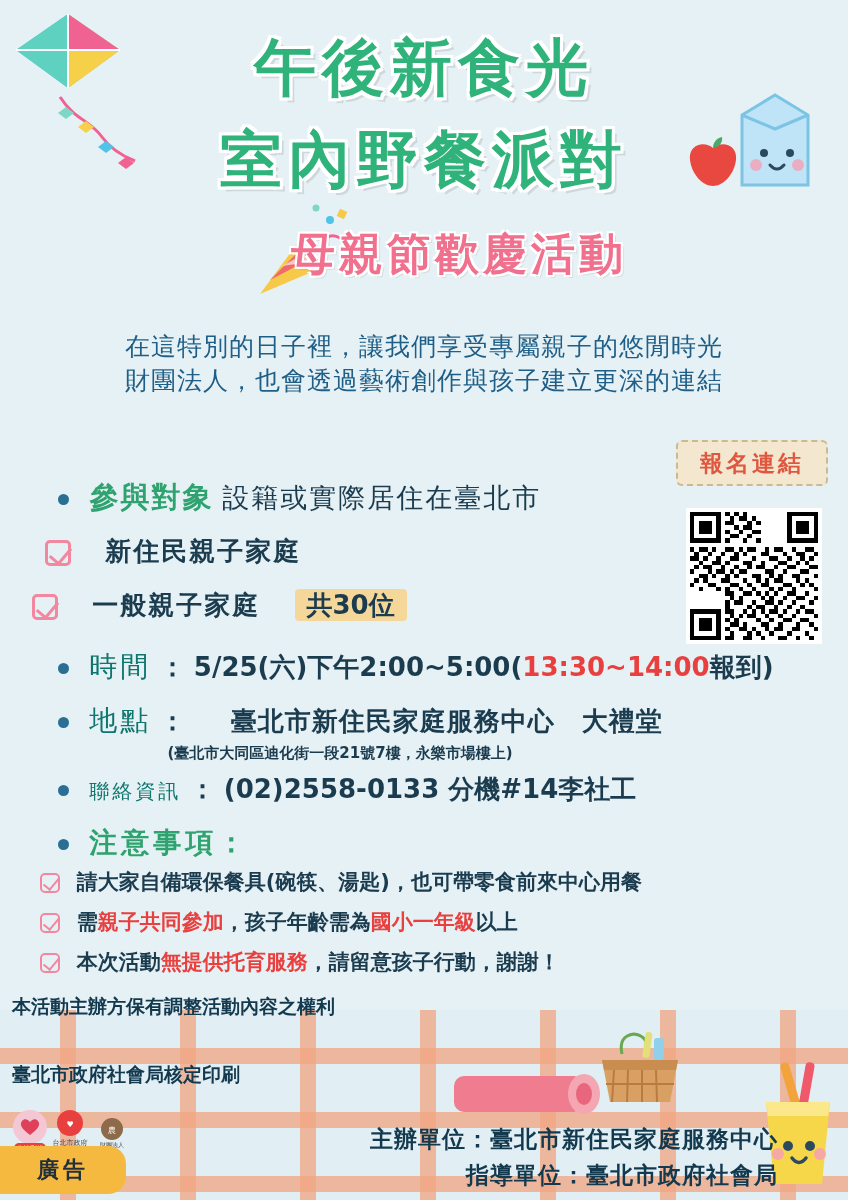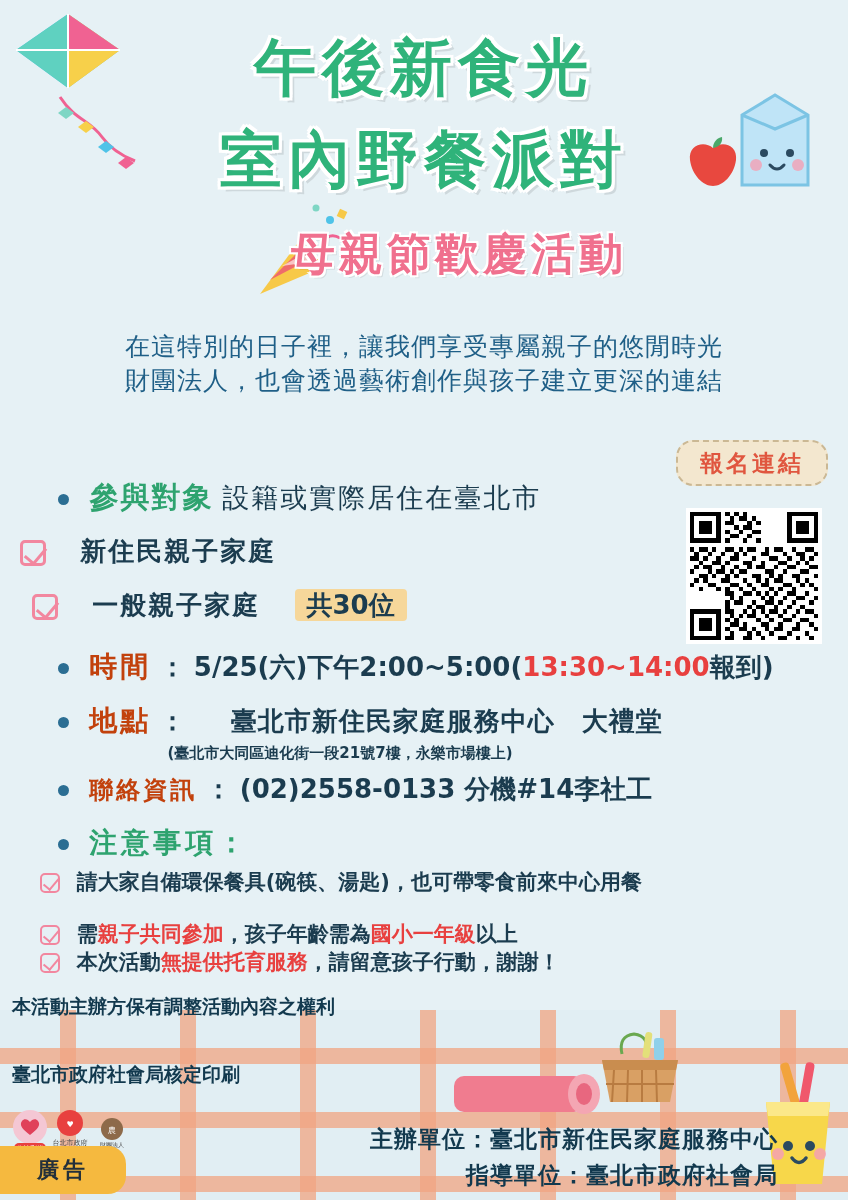--- a/index.html
+++ b/index.html
@@ -58,32 +58,32 @@
     position:absolute;left:0;width:848px;top:330px;text-align:center;
     color:#1f5f87;font-size:25px;line-height:34px;letter-spacing:1px;
     font-family:"DejaVu Sans","Liberation Sans",sans-serif;
   }
   .intro .ln{display:block;}
   .heart{color:#e8403f;font-size:26px;}
 
   
   .reg-btn{
     position:absolute;right:20px;top:440px;width:148px;height:42px;
-    background:#f3e7cf;border:2px dashed #cbb894;border-radius:17px;
+    background:#f3e7cf;border:2px dashed #cbb894;border-radius:6px;
     display:flex;align-items:center;justify-content:center;
     color:#e0563f;font-weight:bold;font-size:23px;letter-spacing:3px;
     font-family:"DejaVu Sans","Liberation Sans",sans-serif;
   }
   .qr{position:absolute;right:26px;top:508px;width:136px;height:136px;background:#fff;padding:4px;box-sizing:border-box;}
   .qr svg{display:block;}
 
   
   .line{position:absolute;font-family:"DejaVu Sans","Liberation Sans",sans-serif;}
   .dot{display:inline-block;width:11px;height:11px;border-radius:50%;background:#2b6e93;margin-right:12px;vertical-align:middle;}
-  .lbl-blue{color:#c2410c;font-weight:bold;}
+  .lbl-blue{color:#0f766e;font-weight:normal;}
   .lbl-green{color:#2ea36f;font-weight:bold;}
   .txt-dark{color:#1b3c4f;}
   .txt-red{color:#e8403f;}
 
   .chk{
     display:inline-block;width:26px;height:26px;border:3px solid #f2879f;border-radius:5px;
     position:relative;vertical-align:middle;margin-right:14px;box-sizing:border-box;
   }
   .chk::after{
     content:"";position:absolute;left:6px;top:0px;width:10px;height:18px;
@@ -389,21 +389,21 @@
       </g>
     </svg>
   </div>
 
   <div class="line" style="left:58px;top:478px;font-size:27px;">
     <span class="dot"></span>
     <span class="lbl-green" style="font-size:29px;letter-spacing:2px;">參與對象</span>
     <span class="txt-dark" style="font-size:27px;letter-spacing:2px;">設籍或實際居住在臺北市</span>
   </div>
 
-  <div class="line" style="left:20px;top:534px;font-size:26px;">
+  <div class="line" style="left:45px;top:534px;font-size:26px;">
     <span class="chk"></span>
     <span class="txt-dark" style="font-weight:bold;letter-spacing:2px;margin-left:12px;">新住民親子家庭</span>
   </div>
 
   <div class="line" style="left:32px;top:588px;font-size:26px;">
     <span class="chk"></span>
     <span class="txt-dark" style="font-weight:bold;letter-spacing:2px;margin-left:12px;">一般親子家庭</span>
     <span class="highlight" style="margin-left:26px;font-size:26px;">共30位</span>
   </div>
 
@@ -417,36 +417,36 @@
   <div class="line" style="left:58px;top:702px;font-size:26px;">
     <span class="dot"></span>
     <span class="lbl-blue" style="font-size:28px;letter-spacing:3px;">地點</span>
     <span class="txt-dark" style="font-weight:bold;">：</span>
     <span class="txt-dark" style="font-weight:bold;letter-spacing:1px;margin-left:37px;">臺北市新住民家庭服務中心　大禮堂</span>
   </div>
   <div class="addr" style="top:744px;">(臺北市大同區迪化街一段21號7樓，永樂市場樓上)</div>
 
   <div class="line" style="left:58px;top:772px;font-size:26px;">
     <span class="dot"></span>
-    <span class="lbl-blue" style="font-size:24px;letter-spacing:3px;">聯絡資訊</span>
+    <span class="lbl-blue" style="font-size:20px;letter-spacing:3px;">聯絡資訊</span>
     <span class="txt-dark" style="font-weight:bold;">：</span>
     <span class="txt-dark" style="font-weight:bold;">(02)2558-0133 分機#14李社工</span>
   </div>
 
   <div class="line" style="left:58px;top:824px;font-size:26px;">
     <span class="dot"></span>
     <span class="lbl-green" style="font-size:28px;letter-spacing:4px;">注意事項：</span>
   </div>
 
   <div class="line" style="left:40px;top:868px;font-size:21px;">
     <span class="chk sm"></span>
     <span class="txt-dark" style="font-weight:bold;">請大家自備環保餐具(碗筷、湯匙)，也可帶零食前來中心用餐</span>
   </div>
 
-  <div class="line" style="left:40px;top:908px;font-size:21px;margin-top:12px;">
+  <div class="line" style="left:40px;top:908px;font-size:21px;">
     <span class="chk sm"></span>
     <span class="txt-dark" style="font-weight:bold;">需</span><span class="txt-red" style="font-weight:bold;">親子共同參加</span><span class="txt-dark" style="font-weight:bold;">，孩子年齡需為</span><span class="txt-red" style="font-weight:bold;">國小一年級</span><span class="txt-dark" style="font-weight:bold;">以上</span>
   </div>
 
   <div class="line" style="left:40px;top:948px;font-size:21px;">
     <span class="chk sm"></span>
     <span class="txt-dark" style="font-weight:bold;">本次活動</span><span class="txt-red" style="font-weight:bold;">無提供托育服務</span><span class="txt-dark" style="font-weight:bold;">，請留意孩子行動，謝謝！</span>
   </div>
 
   <div class="note" style="top:994px;">本活動主辦方保有調整活動內容之權利</div>

